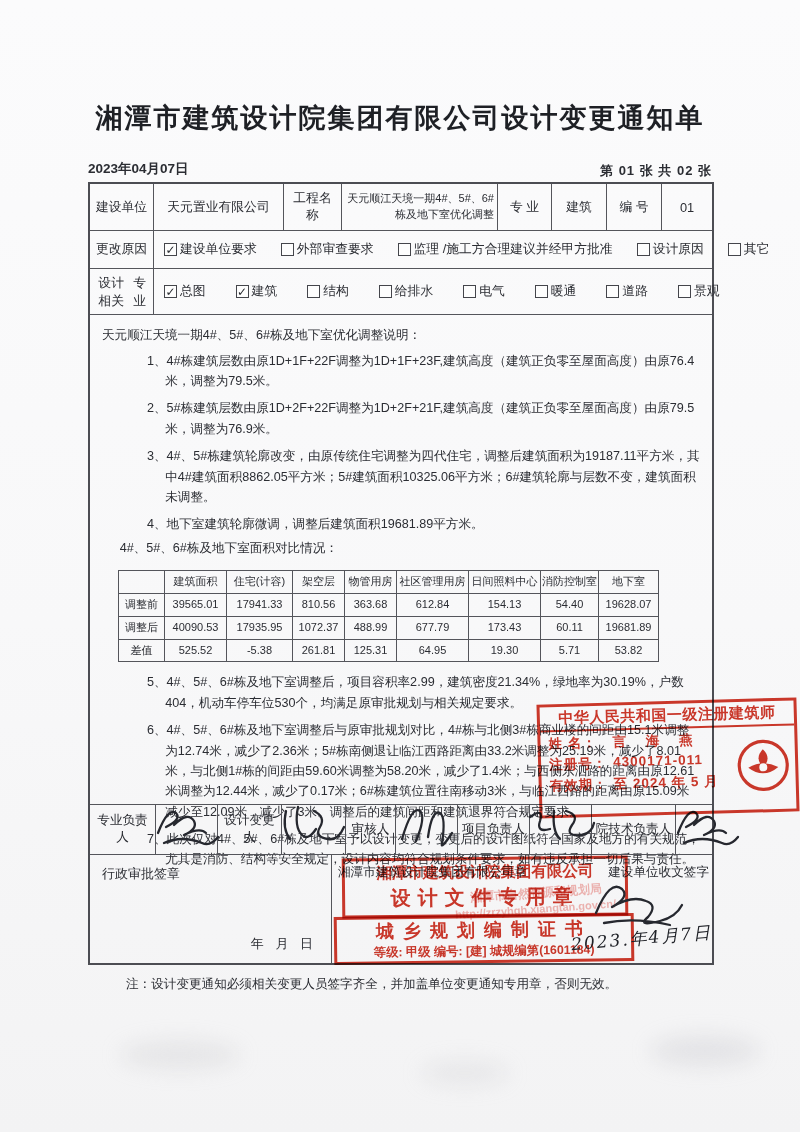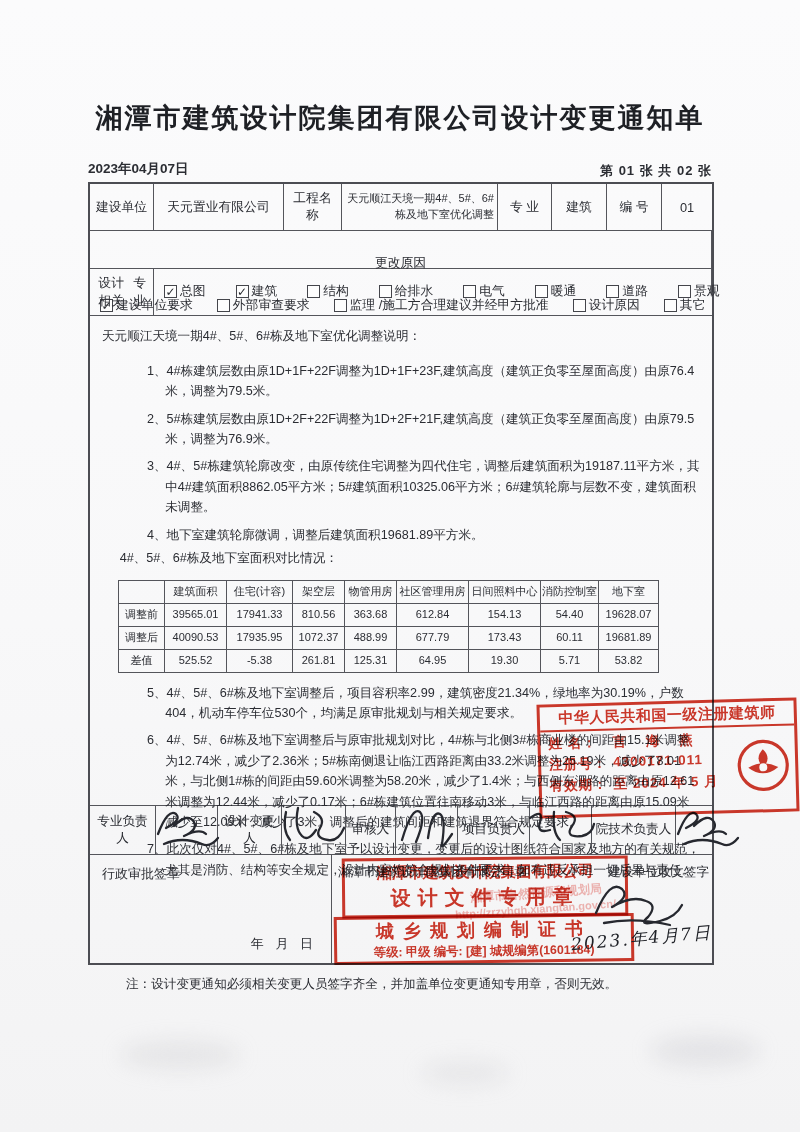--- a/index.html
+++ b/index.html
@@ -14,33 +14,33 @@
   .frame{position:absolute;left:88px;top:182px;width:626px;height:783px;
          border:2px solid #4c4d53;box-sizing:border-box;display:flex;flex-direction:column;}
   .row{display:flex;border-bottom:1.2px solid #54555b;box-sizing:border-box;}
   .row:last-child{border-bottom:none;}
   .cell{border-right:1.2px solid #54555b;box-sizing:border-box;display:flex;
         align-items:center;justify-content:center;text-align:center;font-size:12.8px;
         padding:2px 3px;position:relative;}
   .cell:last-child{border-right:none;}
   .lbl{font-weight:normal;}
   .r1{height:48px;}
-  .r2{height:38px;flex-direction:column;}
+  .r2{height:38px;}
   .r3{height:47px;}
   .r4{height:490px;flex-direction:column;align-items:stretch;}
   .r5{height:50px;}
   .r6{height:110px;}
   .opts{display:flex;align-items:center;justify-content:flex-start;padding-left:10px;}
   .opt{display:flex;align-items:center;font-size:12.8px;white-space:nowrap;}
   .cb{display:inline-flex;width:13px;height:13px;border:1.4px solid #44454b;margin-right:3px;
       align-items:center;justify-content:center;font-size:12px;line-height:1;color:#26282e;
       box-sizing:border-box;background:#fdfdfd;}
   .cb.checked{font-weight:bold;}
   .content{padding:10px 12px 0 12px;font-size:12.6px;line-height:1.62;text-align:left;}
-  .content .intro{margin-bottom:15px;}
+  .content .intro{margin-bottom:5px;}
   .content .item{padding-left:1.45em;text-indent:-1.45em;margin-bottom:7px;margin-left:45px;}
   .content .caption{padding-left:1.4em;margin:2px 0 12px 0;}
   table.cmp{border-collapse:collapse;margin:2px 0 10px 16px;width:500px;table-layout:fixed;
             font-size:11px;text-align:center;}
   table.cmp th,table.cmp td{border:1.1px solid #54555b;padding:2px 1px;font-weight:normal;white-space:nowrap;overflow:hidden;}
   .sig-label{font-size:12.6px;}
   .sig-svg{position:absolute;left:-8px;top:-6px;overflow:visible;}
   .sig-cell{overflow:visible;}
   .admin-cell{flex:0 0 242px;align-items:flex-start;justify-content:flex-start;}
   .admin-lbl{position:absolute;left:12px;top:10px;font-size:13px;}

